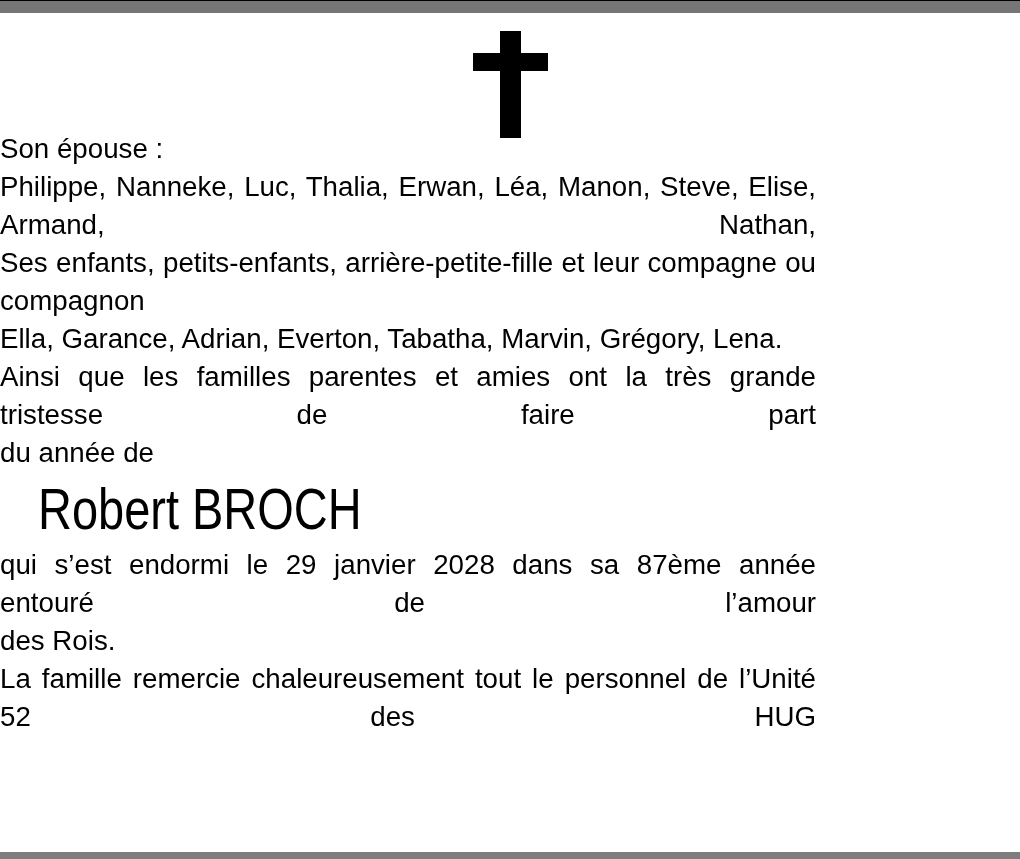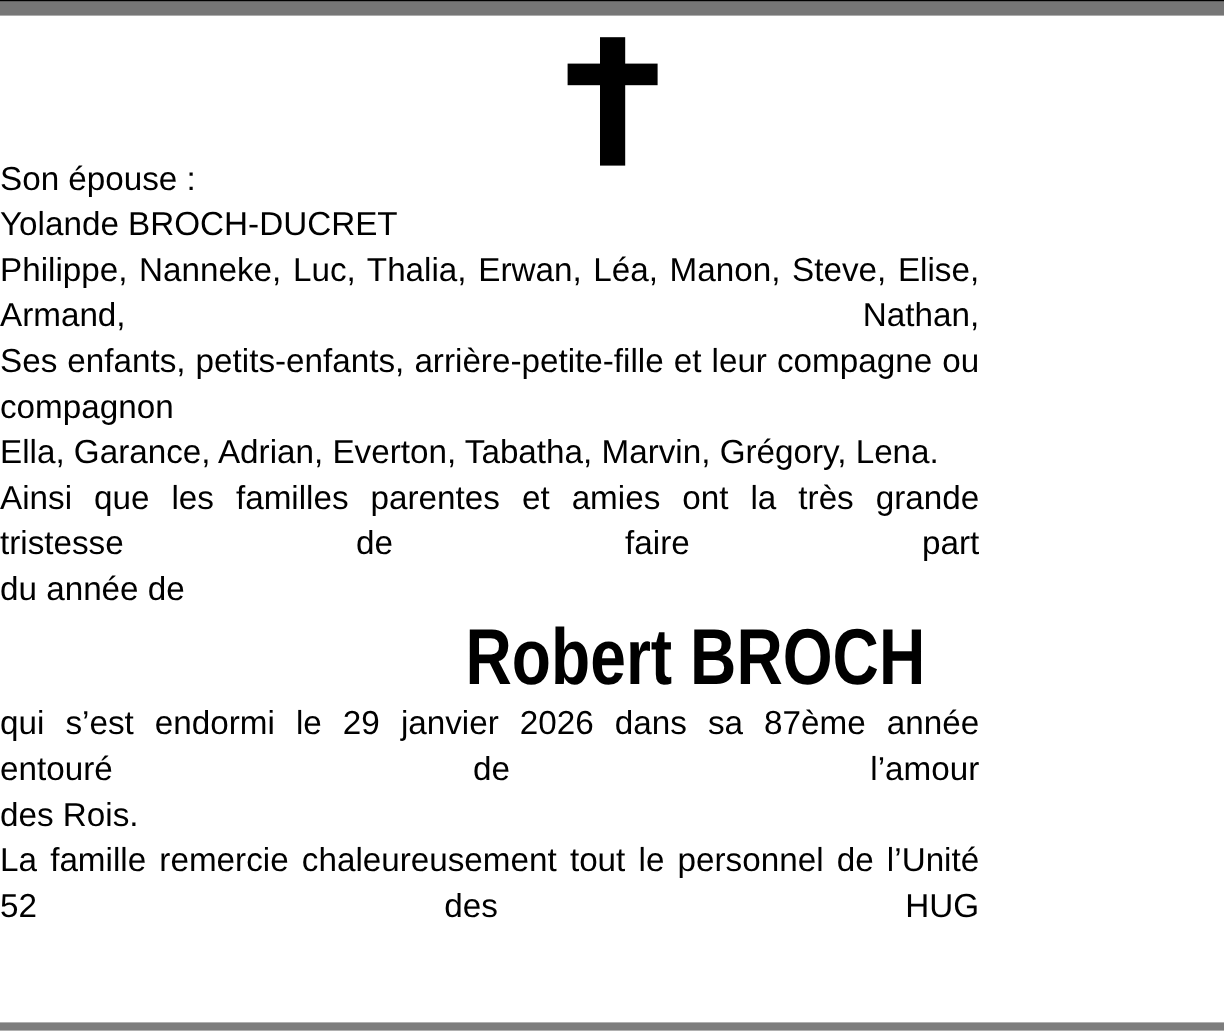--- a/index.html
+++ b/index.html
@@ -13,21 +13,21 @@
   .bar.bottom { bottom:0; height:7px; background:#7d7d7d; }
   .cross { position:absolute; left:473px; top:31px; width:75px; height:107px; }
   .cross .v { position:absolute; left:27px; top:0; width:21px; height:107px; background:#000; }
   .cross .h { position:absolute; left:0; top:22px; width:75px; height:18px; background:#000; }
   .text { position:absolute; left:0; top:130px; width:816px;
           font-size:27.7px; line-height:38px; letter-spacing:0; }
   .text p { margin:0; padding:0; }
   .ln { text-align:left; }
   .ln.j { text-align:justify; text-align-last:justify; }
   .p2 { margin-top:38px; }
-  .name { margin-top:11px; font-size:66px; line-height:74px; font-weight:bold; text-align:right; white-space:nowrap; }
+  .name { margin-top:11px; font-size:58px; line-height:74px; font-weight:normal; text-align:left; white-space:nowrap; }
   .name span { display:inline-block; transform:scaleX(0.81); transform-origin:center top; }
   .p3 { margin-top:7px; }
   .p4 { margin-top:42px; }
   .p5 { margin-top:43px; }
 </style>
 </head>
 <body>
 
 <div>
 
@@ -36,39 +36,38 @@
   <div class="cross">
     <div class="v"></div>
     <div class="h"></div>
   </div>
 
   <div class="text">
 
     <p>
       </p>
       <div class="ln">Son épouse :</div>
-      <div class="ln">Yolande BROCH-DUCRET</div>
       <div class="ln j">Philippe, Nanneke, Luc, Thalia, Erwan, Léa, Manon, Steve, Elise, Armand, Nathan,</div>
       <div class="ln j">Ses enfants, petits-enfants, arrière-petite-fille et leur compagne ou compagnon</div>
       <div class="ln">Ella, Garance, Adrian, Everton, Tabatha, Marvin, Grégory, Lena.</div>
     <p></p>
 
     <p class="p2">
       </p>
       <div class="ln j">Ainsi que les familles parentes et amies ont la très grande tristesse de faire part</div>
       <div class="ln">du année de</div>
     <p></p>
 
     <p class="name">
       <span>Robert BROCH</span>
     </p>
 
     <p class="p3">
       </p>
-      <div class="ln j">qui s’est endormi le 29 janvier 2026 dans sa 87ème année entouré de l’amour</div>
+      <div class="ln j">qui s’est endormi le 29 janvier 2028 dans sa 87ème année entouré de l’amour</div>
     <p></p>
 
     <p class="p4">
       </p>
       <div class="ln">des Rois.</div>
     <p></p>
 
     <p class="p5">
       </p>
       <div class="ln j">La famille remercie chaleureusement tout le personnel de l’Unité 52 des HUG</div>

